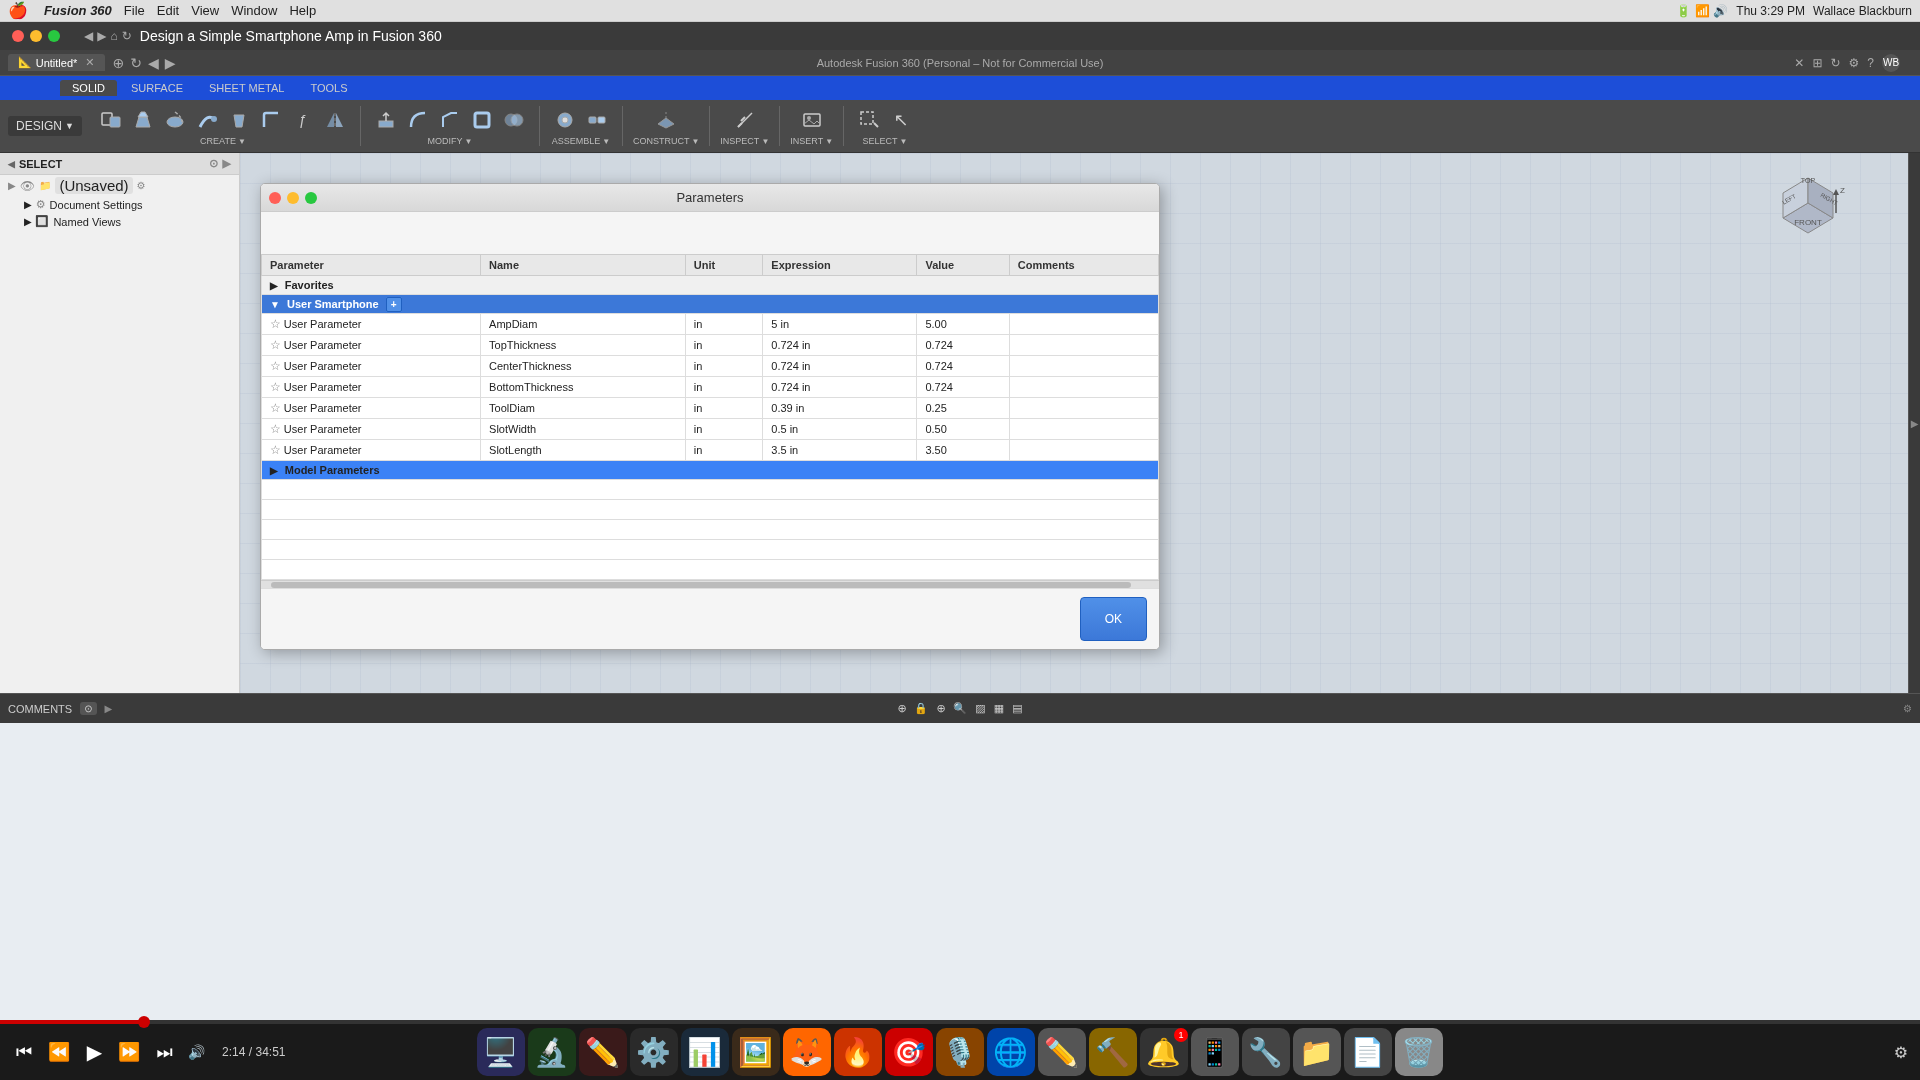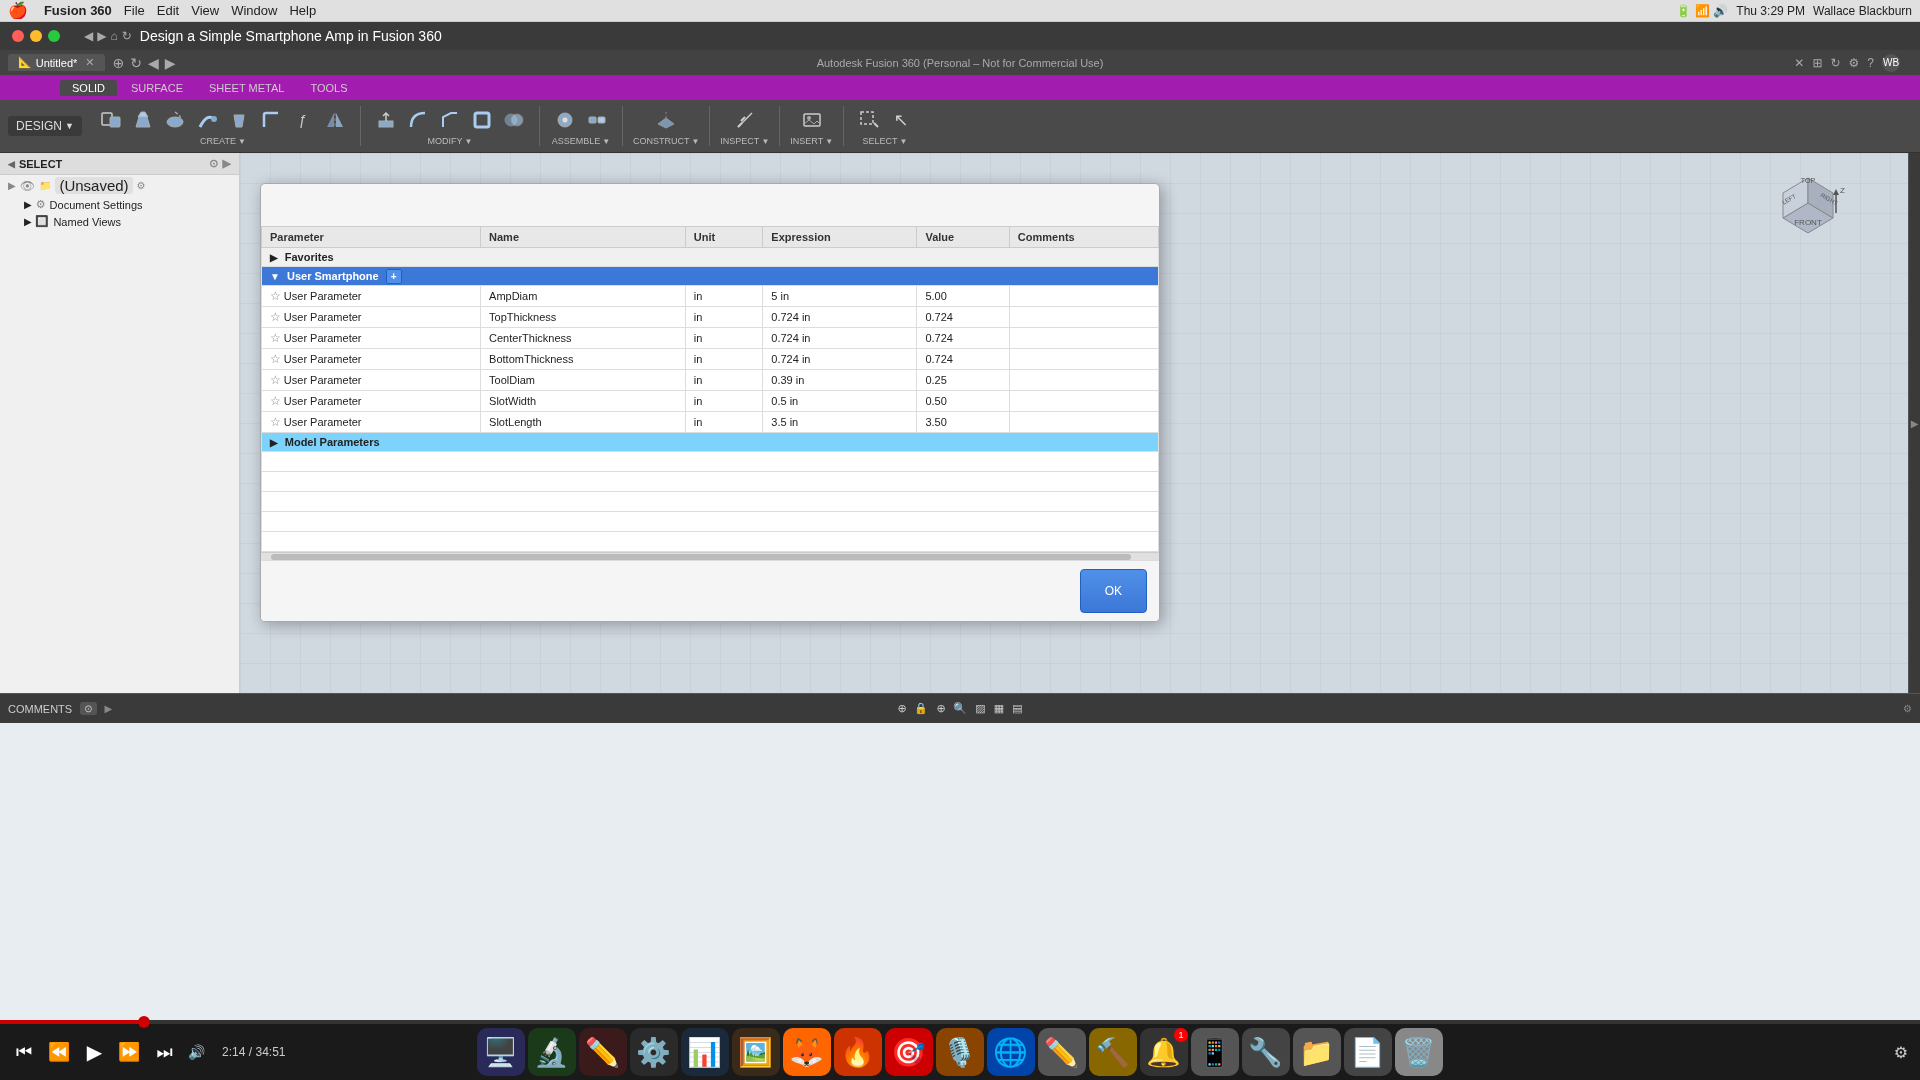--- a/index.html
+++ b/index.html
@@ -22,21 +22,21 @@
       align-items: center;
       padding: 0 8px;
       gap: 12px;
       font-size: 13px;
       border-bottom: 1px solid #ccc;
     }
     .menubar-apple {
       font-size: 16px;
       margin-right: 4px;
     }
-    .menubar-app-name { font-weight: bold; }
+    .menubar-app-name { font-weight: bold; font-style: italic; }
     .menubar-item { cursor: pointer; }
     .menubar-right {
       margin-left: auto;
       display: flex;
       align-items: center;
       gap: 8px;
       font-size: 12px;
     }
     .menubar-time { font-weight: 500; }
 
@@ -100,21 +100,21 @@
 
     
     .toolbar-area {
       background: #4a4a4a;
       border-bottom: 1px solid #333;
     }
     .toolbar-tabs {
       display: flex;
       align-items: center;
       padding: 0 60px;
-      background: #a21caf;
+      background: #1d4ed8;
       height: 24px;
       gap: 2px;
     }
     .toolbar-tab {
       padding: 2px 12px;
       font-size: 11px;
       color: #ccc;
       cursor: pointer;
       border-radius: 3px 3px 0 0;
     }
@@ -296,21 +296,21 @@
       background: #5090e8;
       border: 1px solid #2060c0;
       border-radius: 2px;
       color: #fff;
       font-size: 10px;
       padding: 1px 4px;
       cursor: pointer;
       margin-left: 4px;
     }
     .row-model-params td {
-      background: #7dd3fc;
+      background: #3b82f6;
       font-weight: 600;
       font-size: 11px;
     }
     .star-icon { color: #888; font-size: 12px; }
     .empty-rows td {
       height: 20px;
       background: #fff;
     }
     .dialog-footer {
       padding: 8px 12px;
@@ -741,20 +741,28 @@
 
         <line x1="68" y1="50" x2="68" y2="30" stroke="#555" stroke-width="1.5"></line>
         <polygon points="65,32 68,26 71,32" fill="#555"></polygon>
         <text x="72" y="30" font-size="8" fill="#555">Z</text>
       </svg>
     </div>
 
     <div class="dialog-overlay">
       <div class="dialog">
 
+        <div class="dialog-titlebar">
+          <div class="dialog-traffic-lights">
+            <span class="traffic-light tl-red"></span>
+            <span class="traffic-light tl-yellow"></span>
+            <span class="traffic-light tl-green"></span>
+          </div>
+          <span>Parameters</span>
+        </div>
 
         <div class="dialog-content">
           <table class="params-table">
             <thead>
               <tr>
                 <th>Parameter</th>
                 <th>Name</th>
                 <th>Unit</th>
                 <th>Expression</th>
                 <th>Value</th>

